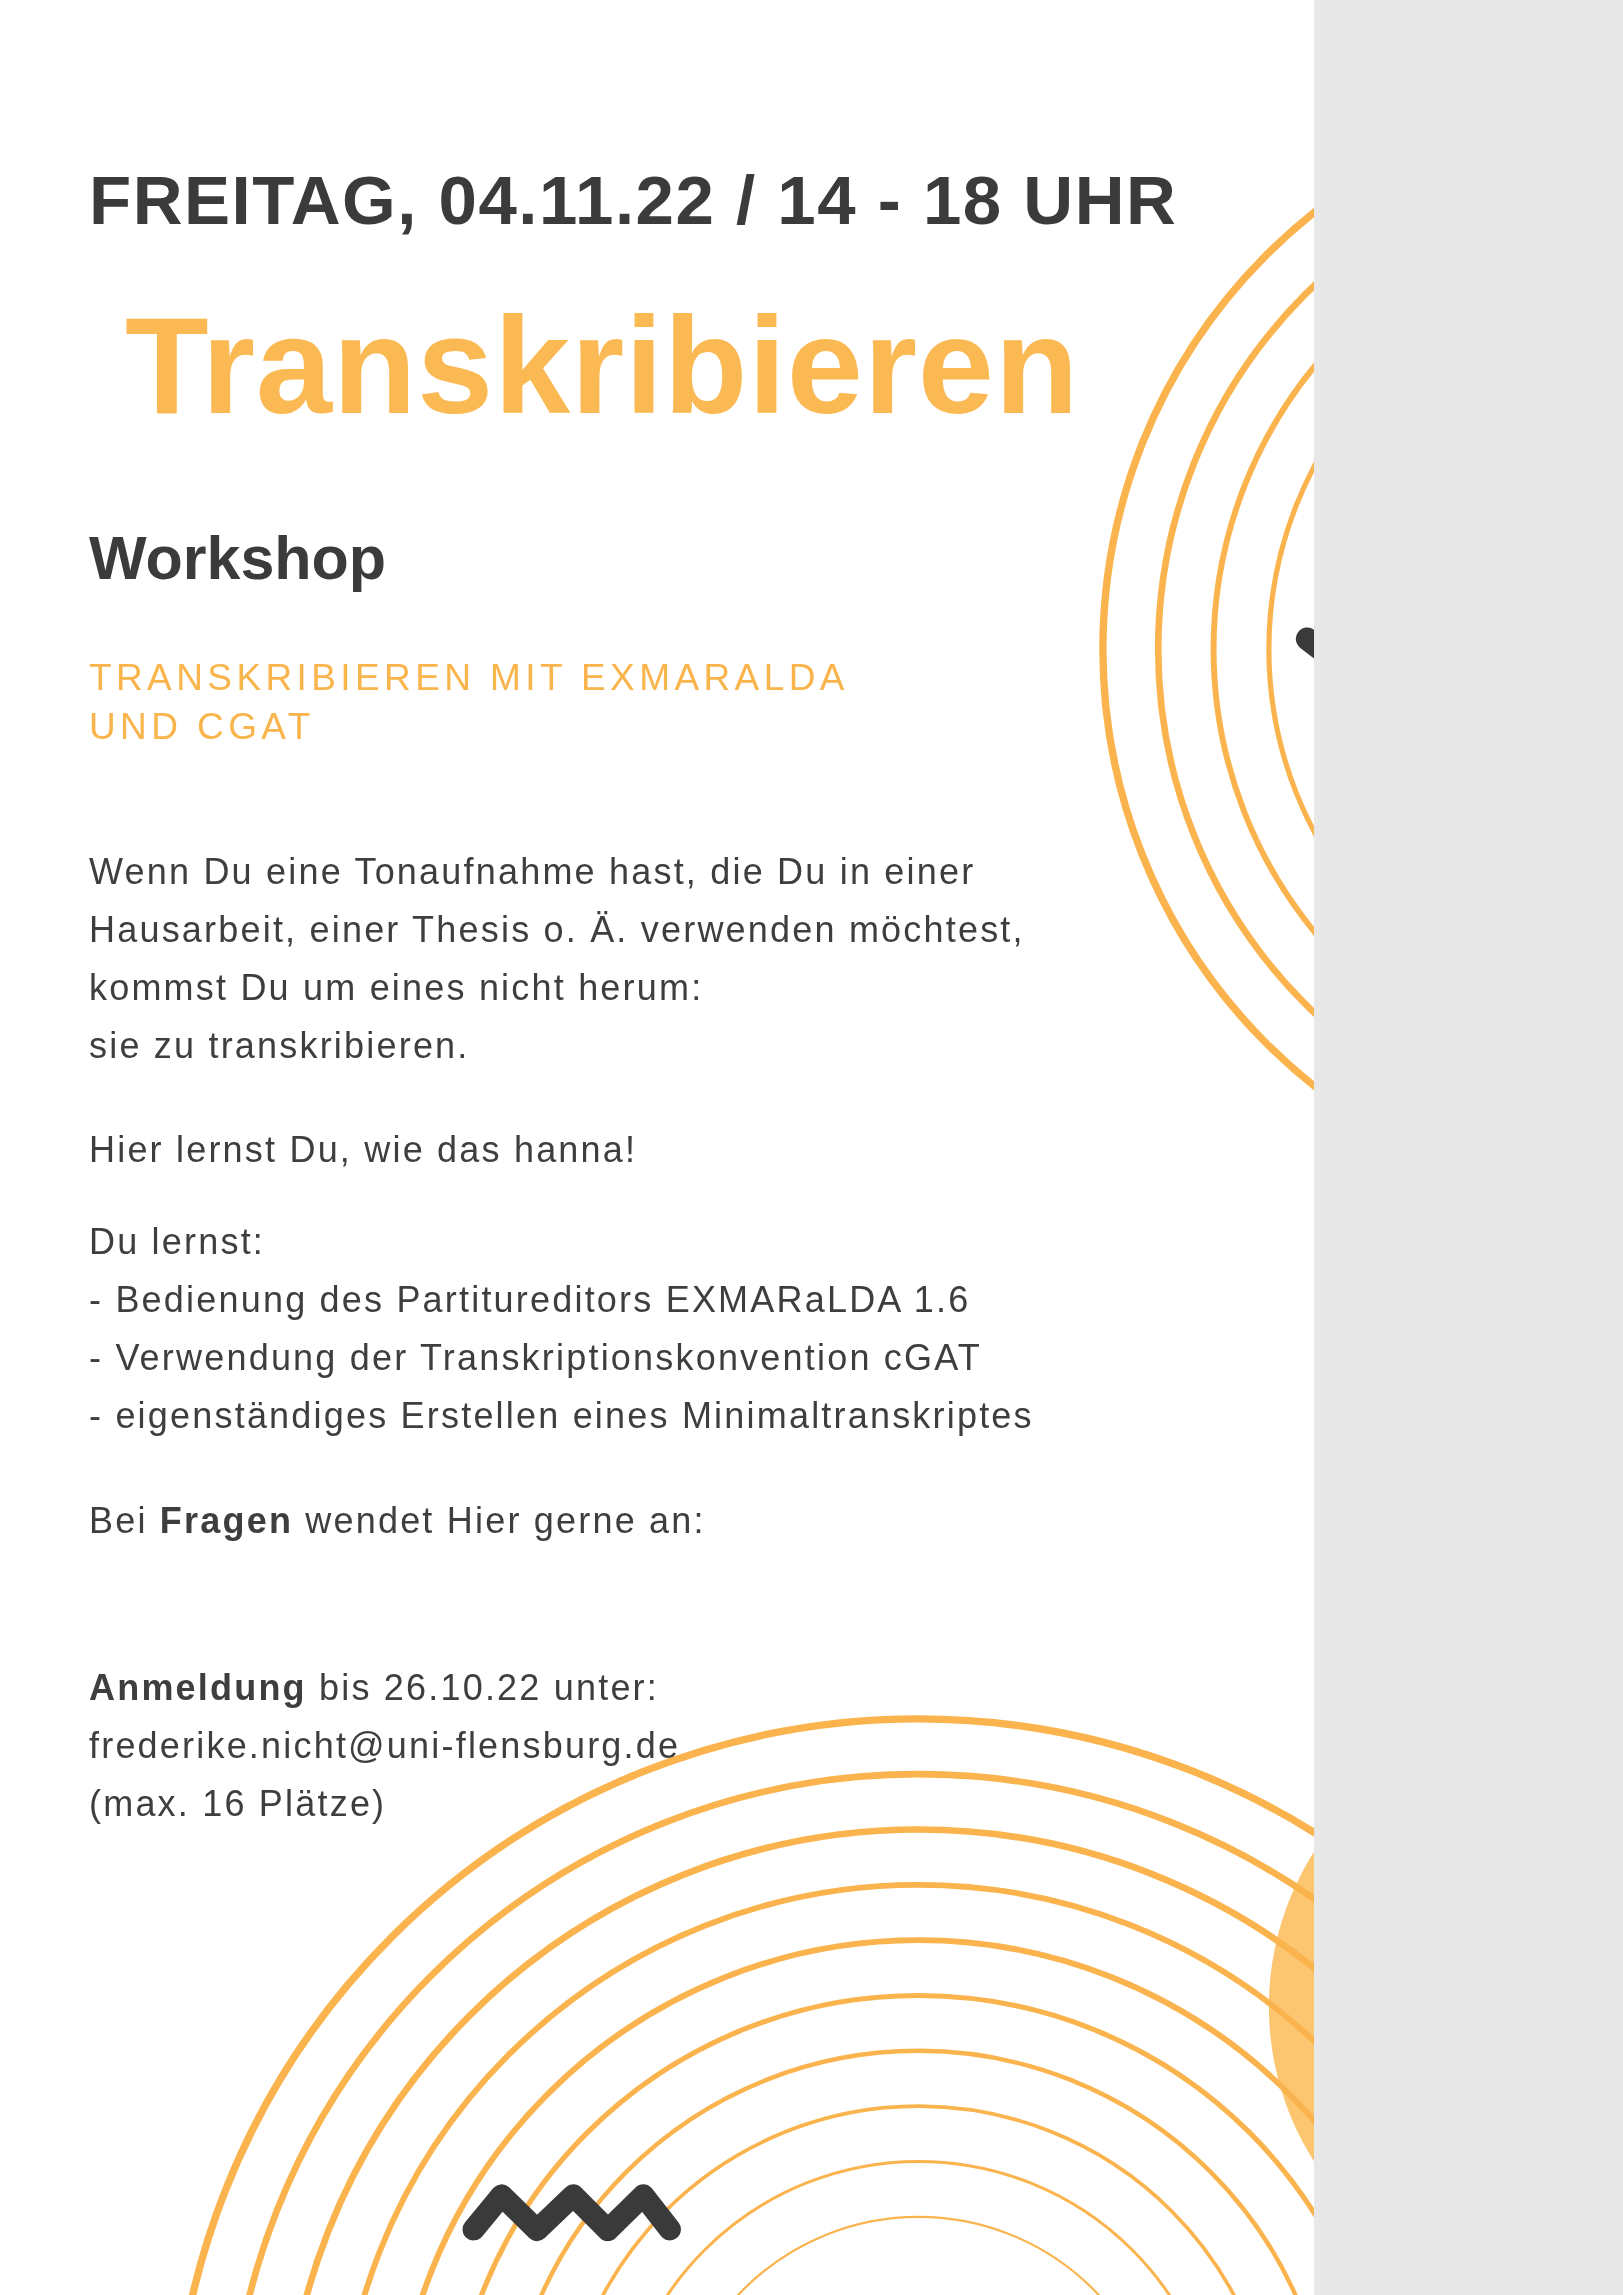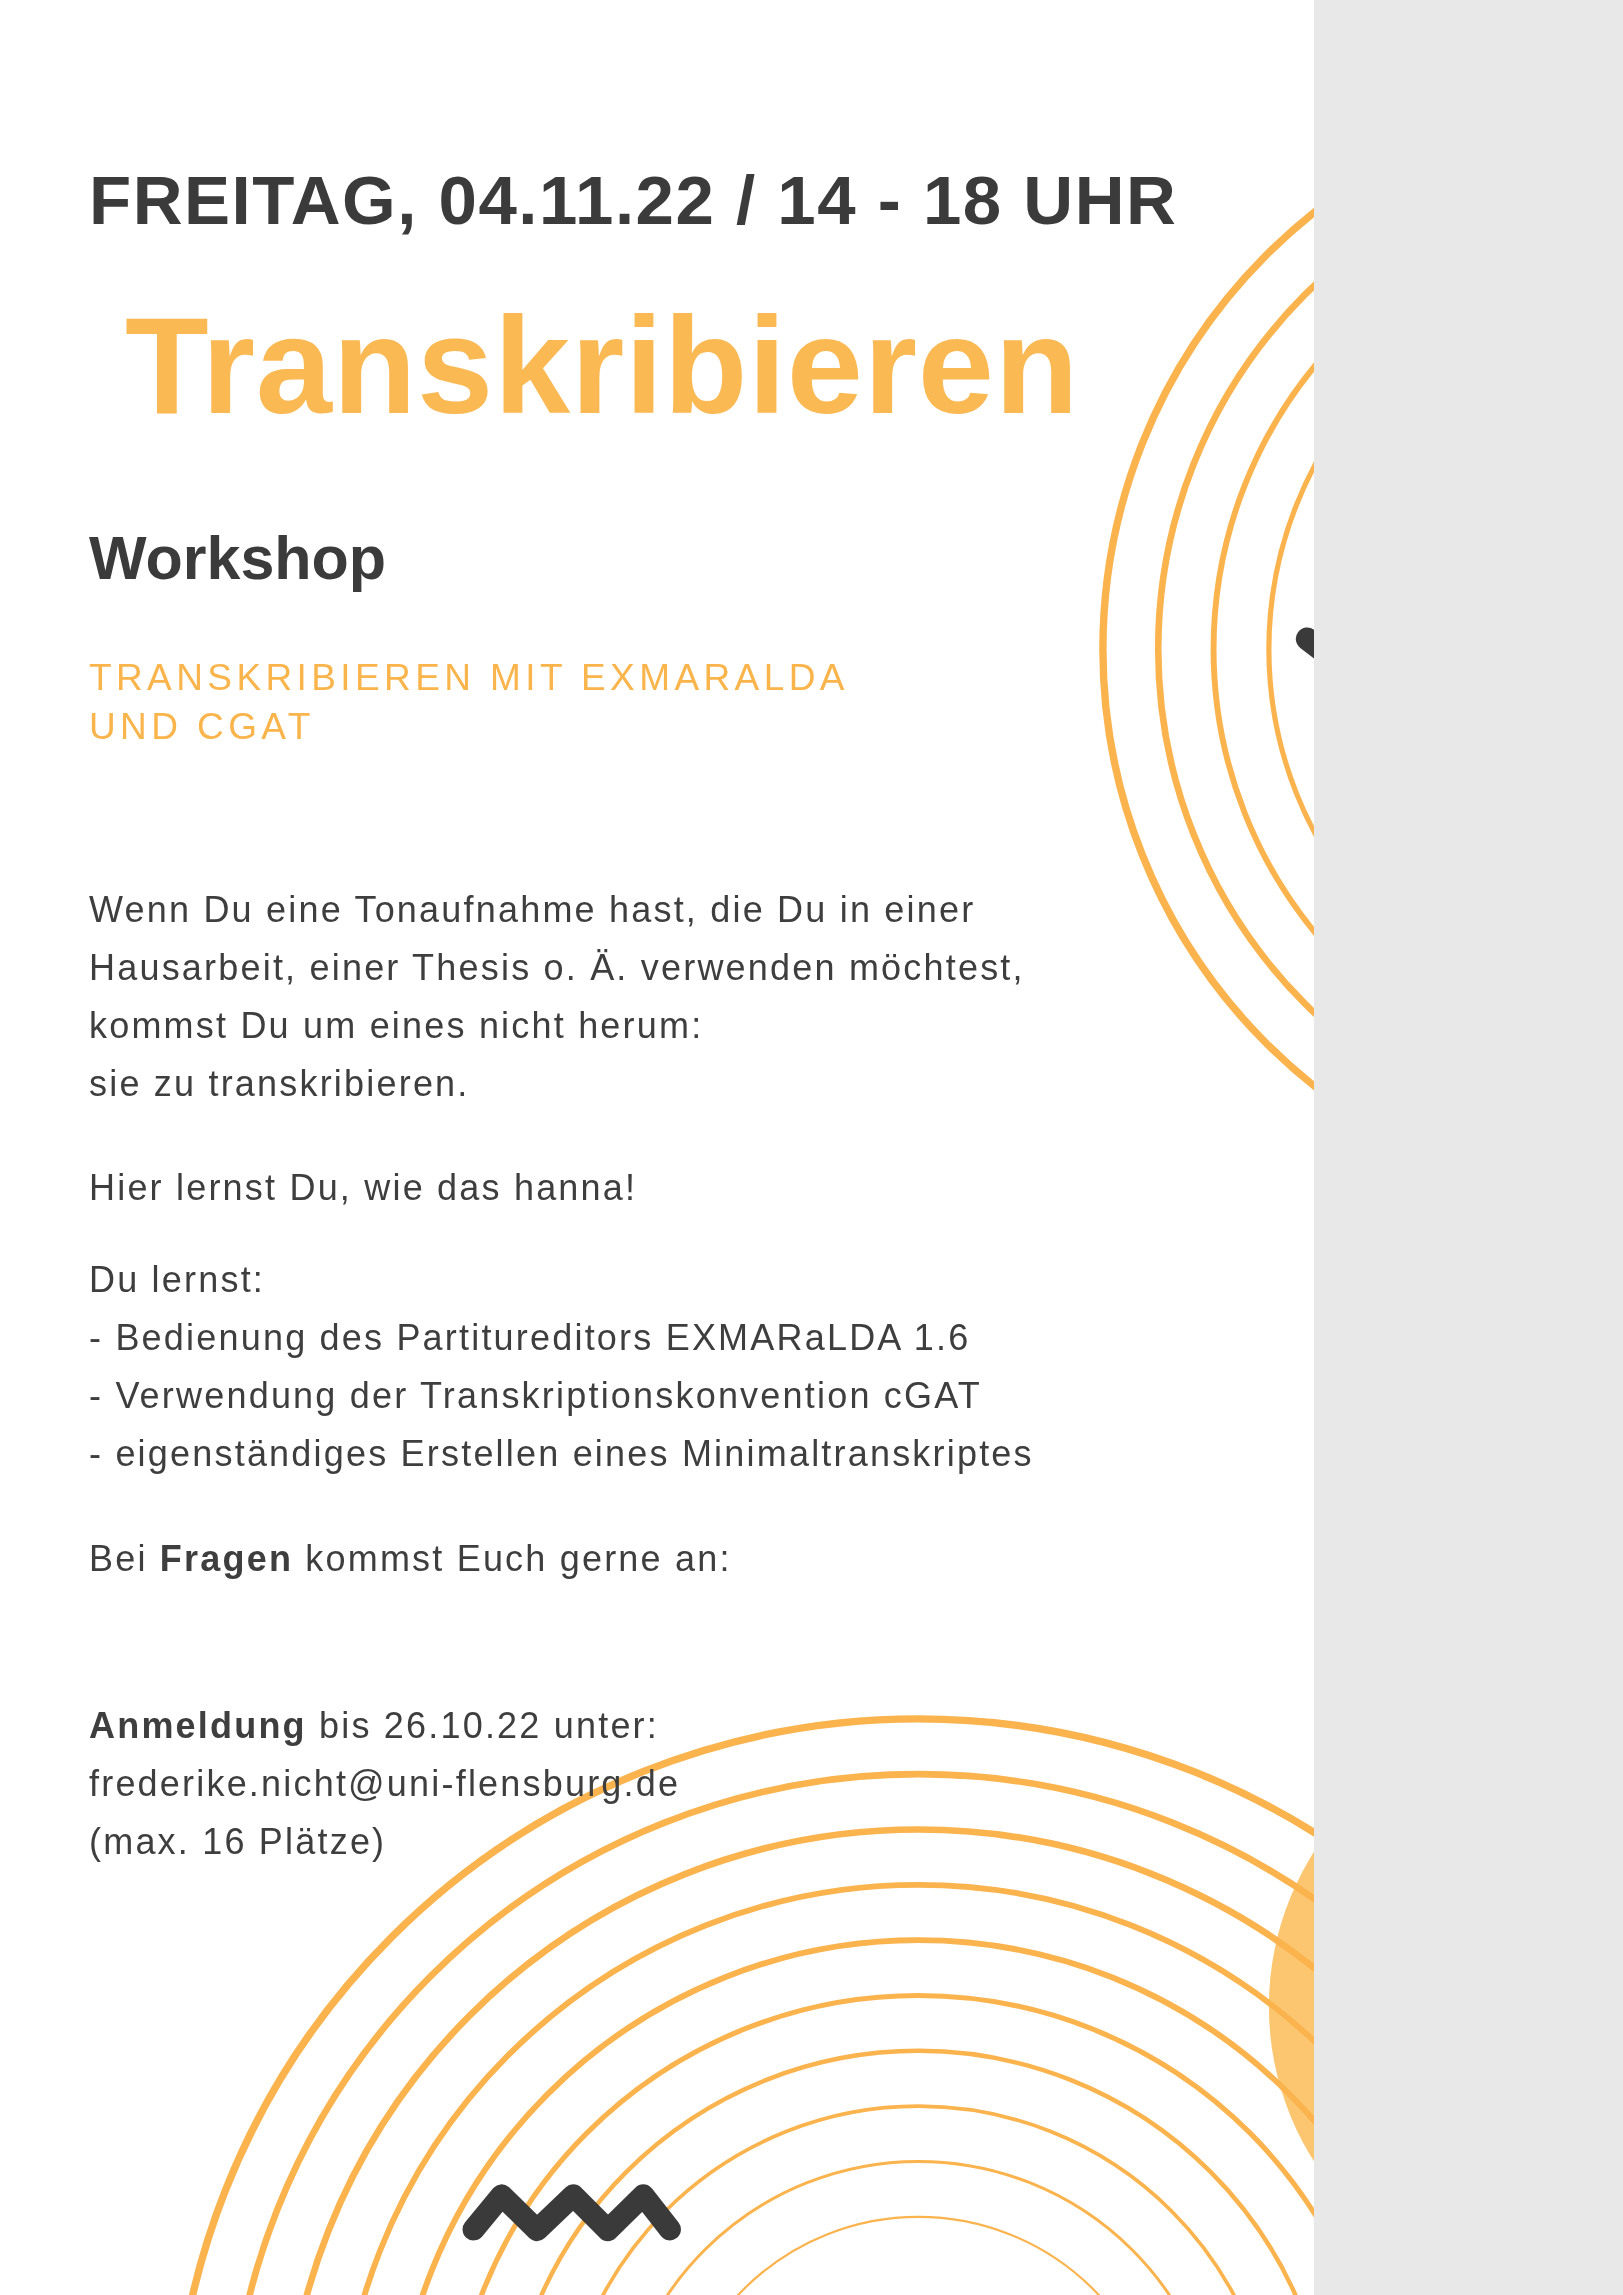--- a/index.html
+++ b/index.html
@@ -66,21 +66,20 @@
     font-weight:normal;
     letter-spacing:4.4px;
     line-height:49px;
     color:var(--subhead-orange);
   }
   .body-block{
     font-size:36px;
     line-height:58px;
     letter-spacing:2.2px;
     color:var(--body-text);
-    margin-top:38px;
   }
   .body-block b{font-weight:bold;color:var(--body-text);}
   .intro-block{top:843px;}
   .hook-block{top:1121px;}
   .learn-block{top:1213px;}
   .contact-block{top:1492px;}
   .registration-block{top:1659px;}
 </style>
 <title>Workshop-Flyer Transkribieren</title></head>
 <body>
@@ -154,21 +153,21 @@
   <div class="txt body-block hook-block">Hier lernst Du, wie das hanna!</div>
 
   <div class="txt body-block learn-block">
     <div>Du lernst:</div>
     <div>- Bedienung des Partitureditors EXMARaLDA 1.6</div>
     <div>- Verwendung der Transkriptionskonvention cGAT</div>
     <div>- eigenständiges Erstellen eines Minimaltranskriptes</div>
   </div>
 
   <div class="txt body-block contact-block">
-    <div><span>Bei </span><b>Fragen</b><span> kommst Euch gerne an:</span></div>
+    <div><span>Bei </span><b>Fragen</b><span> wendet Hier gerne an:</span></div>
   </div>
 
   <div class="txt body-block registration-block">
     <div><b>Anmeldung</b><span> bis 26.10.22 unter:</span></div>
     <div>frederike.nicht@uni-flensburg.de</div>
     <div>(max. 16 Plätze)</div>
   </div>
 
 </div>
 

